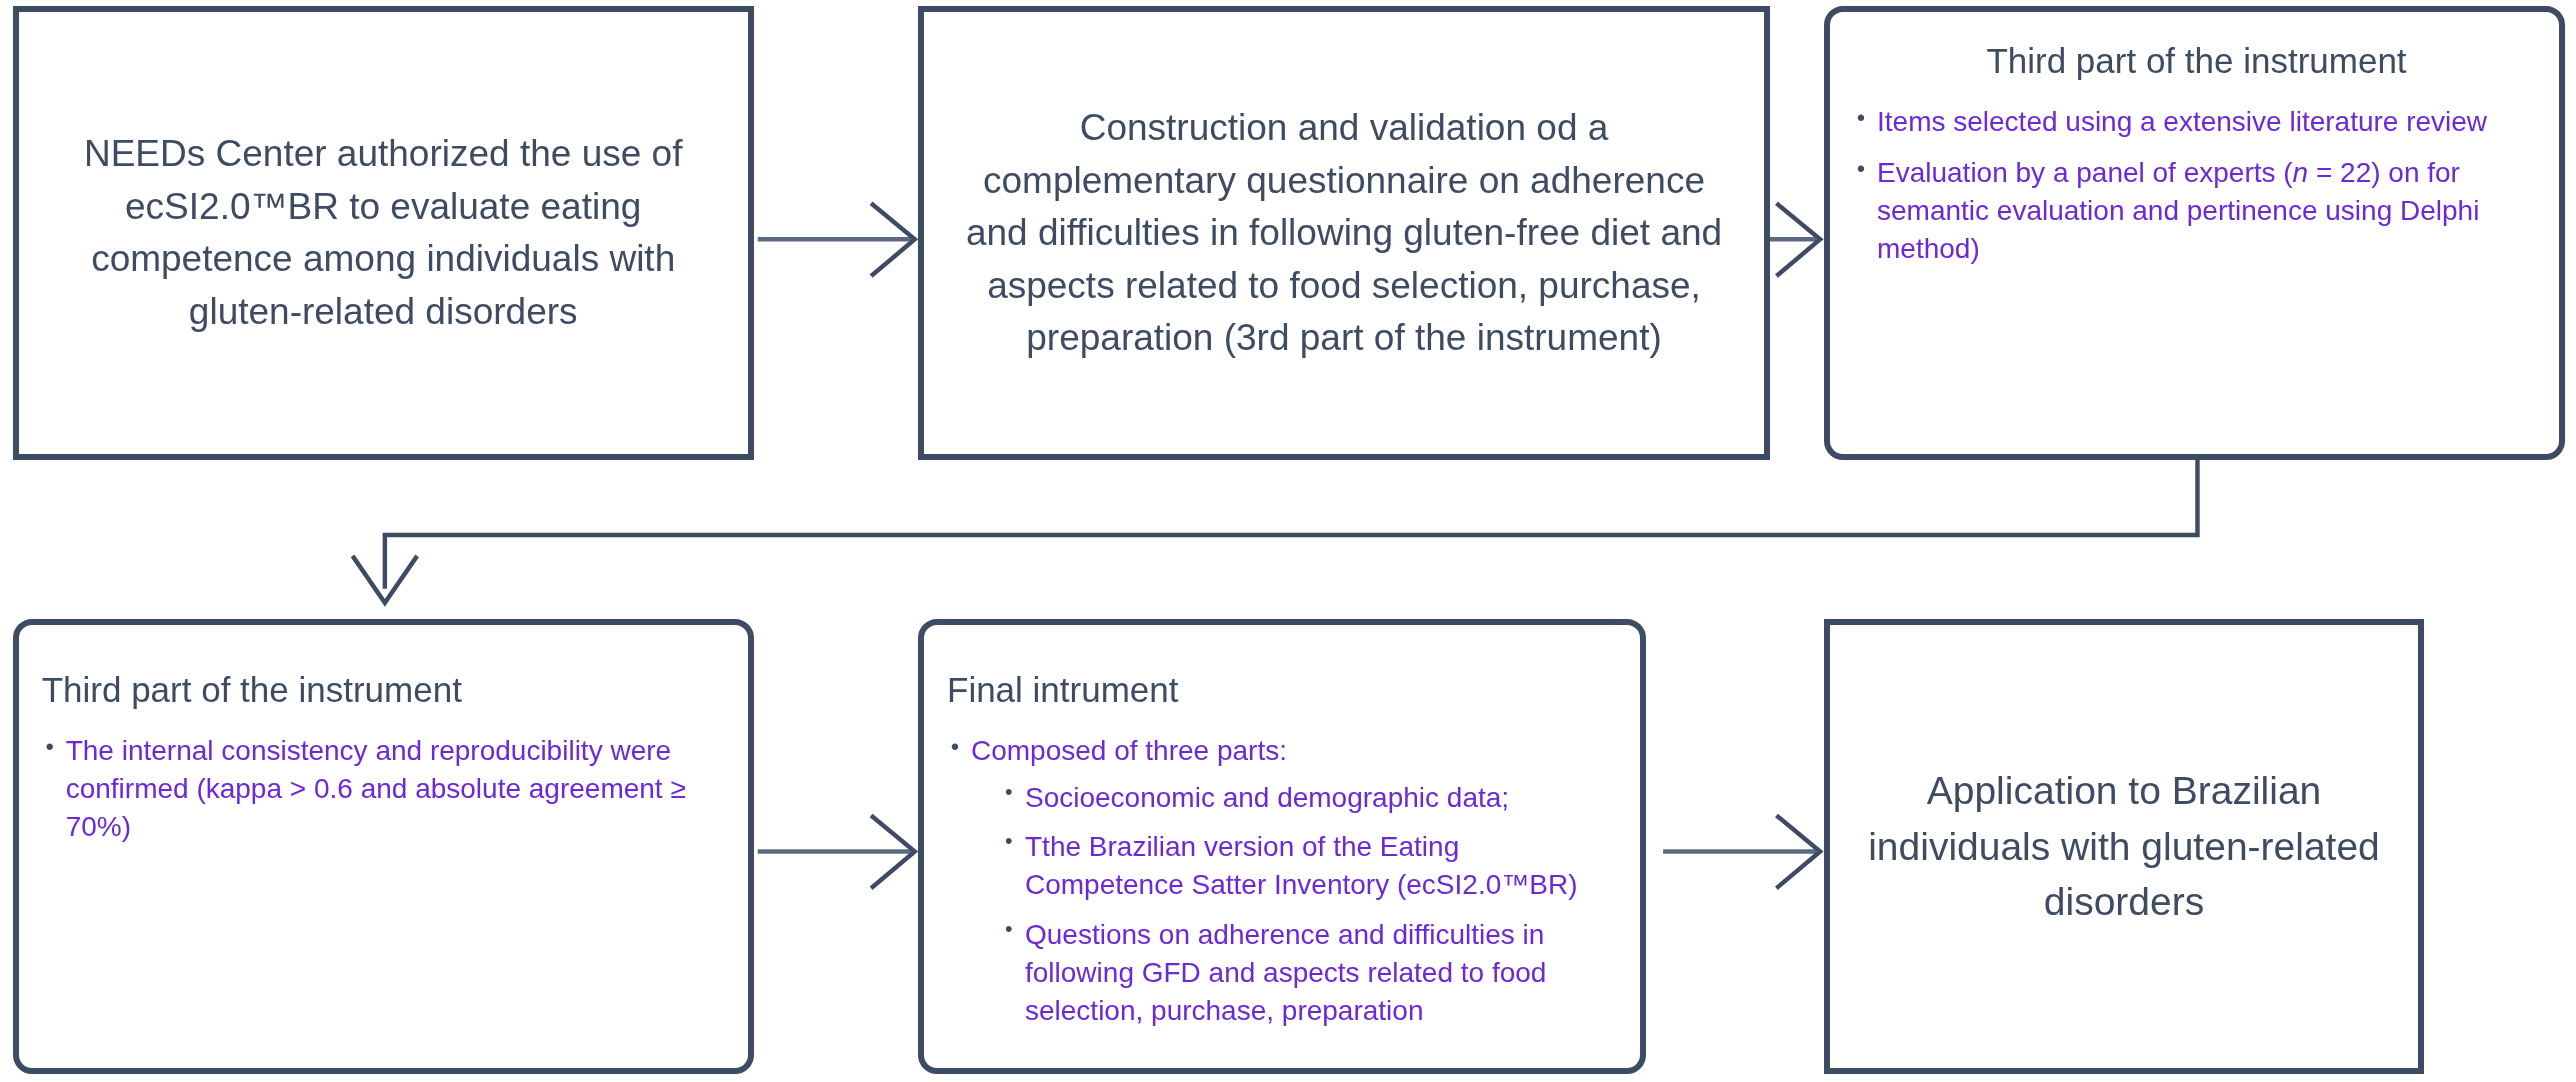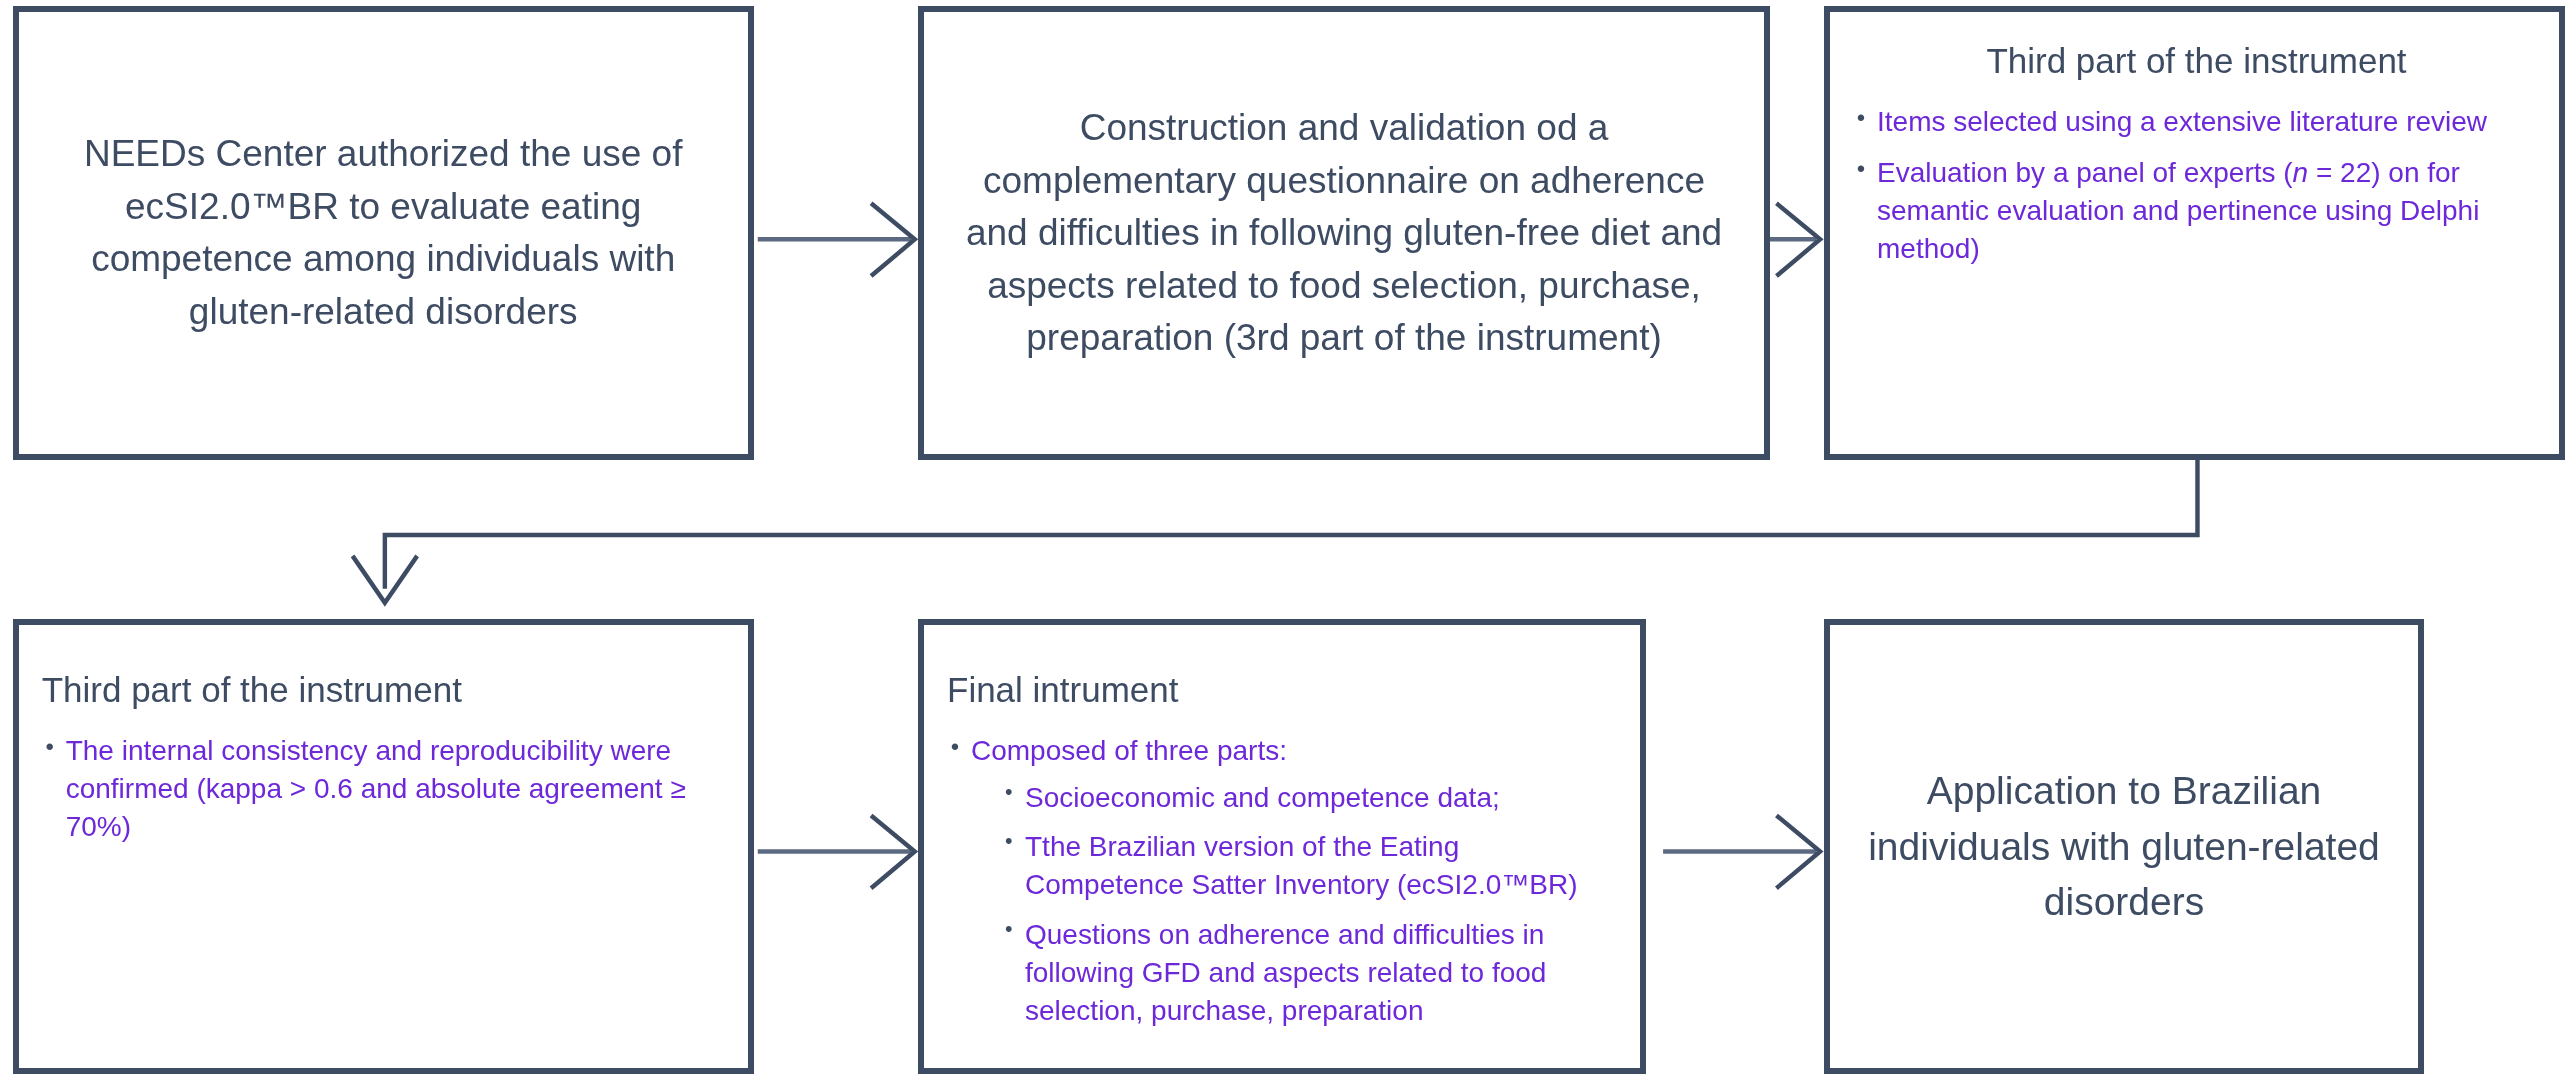--- a/index.html
+++ b/index.html
@@ -29,20 +29,21 @@
     flex-direction: column;
     justify-content: center;
   }
   .node.centered {
     align-items: center;
     text-align: center;
   }
   .node.listed {
     justify-content: flex-start;
     text-align: left;
+    border-radius: 19px;
   }
   .node-title {
     font-size: 37px;
     line-height: 1.18;
     color: #3e4c63;
     font-stretch: condensed;
     white-space: nowrap;
   }
   .node-title.block-title {
     text-align: center;
@@ -187,21 +188,21 @@
 
   <div class="node listed" style="left:918px; top:619px; width:728px; height:455px; justify-content:flex-start; padding-top:44px;">
     <div class="list-wrap">
       <div class="node-title">Final intrument</div>
       <ul class="bullets">
         <li>
           <span>Composed of three parts:</span>
           <div class="nested-holder">
             <ul class="bullets sub">
               <li>
-                <span>Socioeconomic and competence data;</span>
+                <span>Socioeconomic and demographic data;</span>
               </li>
               <li>
                 <span>Tthe Brazilian version of the Eating Competence Satter Inventory (ecSI2.0™BR)</span>
               </li>
               <li>
                 <span>Questions on adherence and difficulties in following GFD and aspects related to food selection, purchase, preparation</span>
               </li>
             </ul>
           </div>
         </li>

